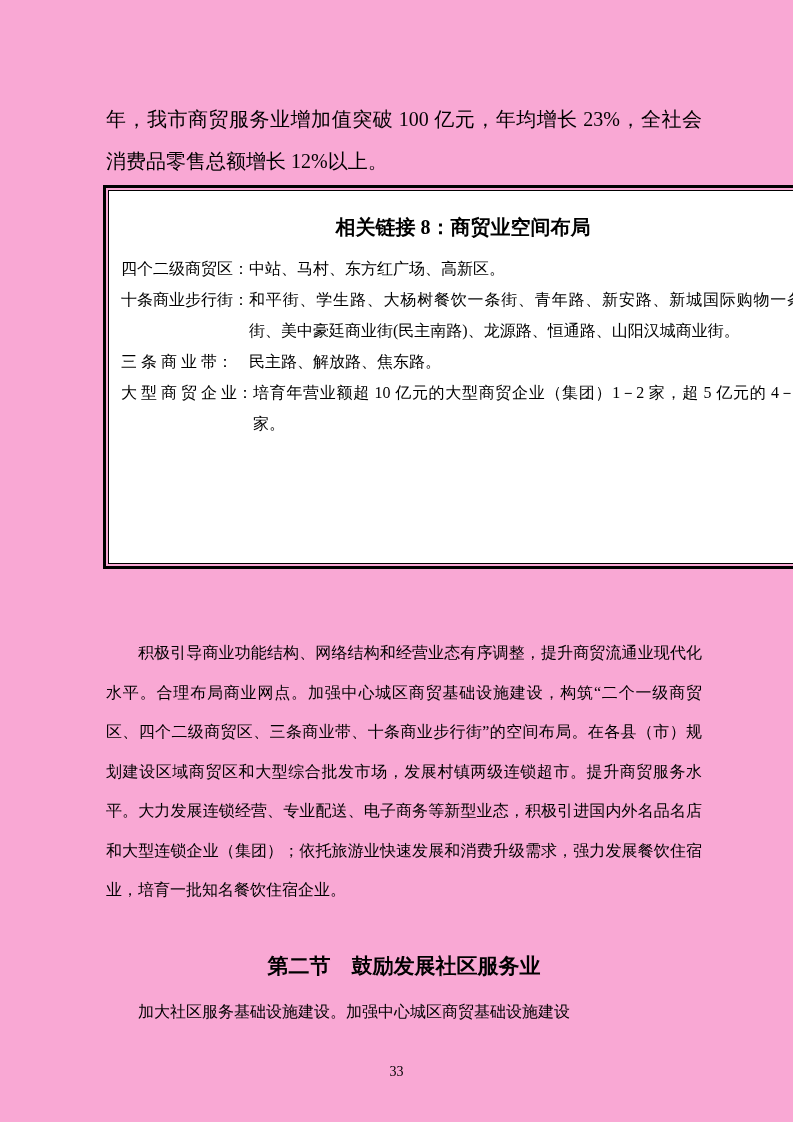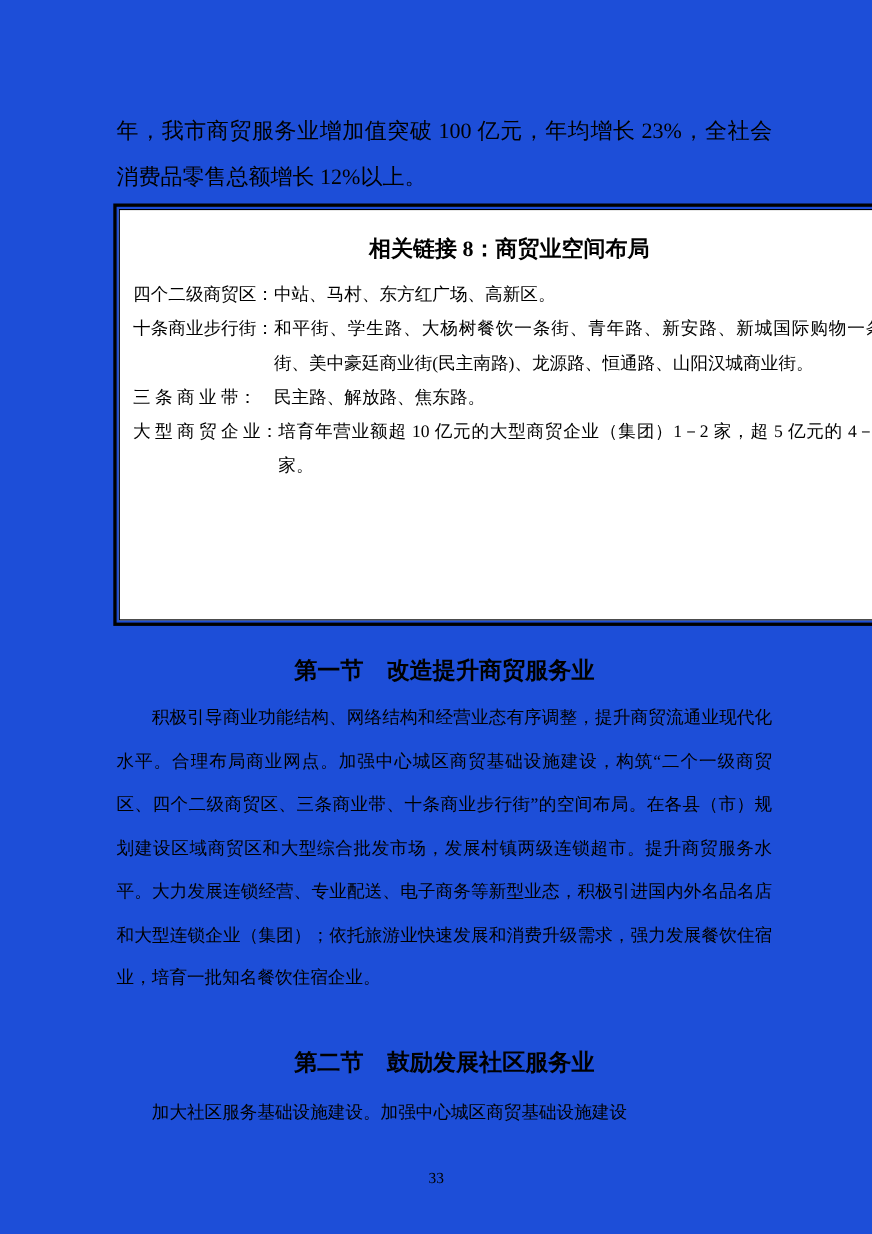--- a/index.html
+++ b/index.html
@@ -4,21 +4,21 @@
 <style>
   html, body {
     margin: 0;
     padding: 0;
     background: #ffffff;
   }
   .page {
     position: relative;
     width: 793px;
     height: 1122px;
-    background: #1d4ed8;
+    background: #f9a8d4;
     color: #000000;
     font-family: "Liberation Serif", "DejaVu Serif", serif;
     overflow: hidden;
   }
   .intro {
     position: absolute;
     left: 106px;
     top: 98px;
     width: 596px;
     margin: 0;
@@ -125,21 +125,20 @@
       </div>
 
       <div class="box-item">
         <span class="lbl">大 型 商 贸 企 业：</span>
         <span class="txt">培育年营业额超 10 亿元的大型商贸企业（集团）1－2 家，超 5 亿元的 4－5 家。</span>
       </div>
 
     </div>
   </div>
 
-  <h2 class="sec-heading heading-1">第一节　改造提升商贸服务业</h2>
 
   <p class="body-para para-1">积极引导商业功能结构、网络结构和经营业态有序调整，提升商贸流通业现代化水平。合理布局商业网点。加强中心城区商贸基础设施建设，构筑“二个一级商贸区、四个二级商贸区、三条商业带、十条商业步行街”的空间布局。在各县（市）规划建设区域商贸区和大型综合批发市场，发展村镇两级连锁超市。提升商贸服务水平。大力发展连锁经营、专业配送、电子商务等新型业态，积极引进国内外名品名店和大型连锁企业（集团）；依托旅游业快速发展和消费升级需求，强力发展餐饮住宿业，培育一批知名餐饮住宿企业。</p>
 
   <h2 class="sec-heading heading-2">第二节　鼓励发展社区服务业</h2>
 
   <p class="body-para para-2">加大社区服务基础设施建设。加强中心城区商贸基础设施建设</p>
 
   <div class="page-number">33</div>
 
 </div>

